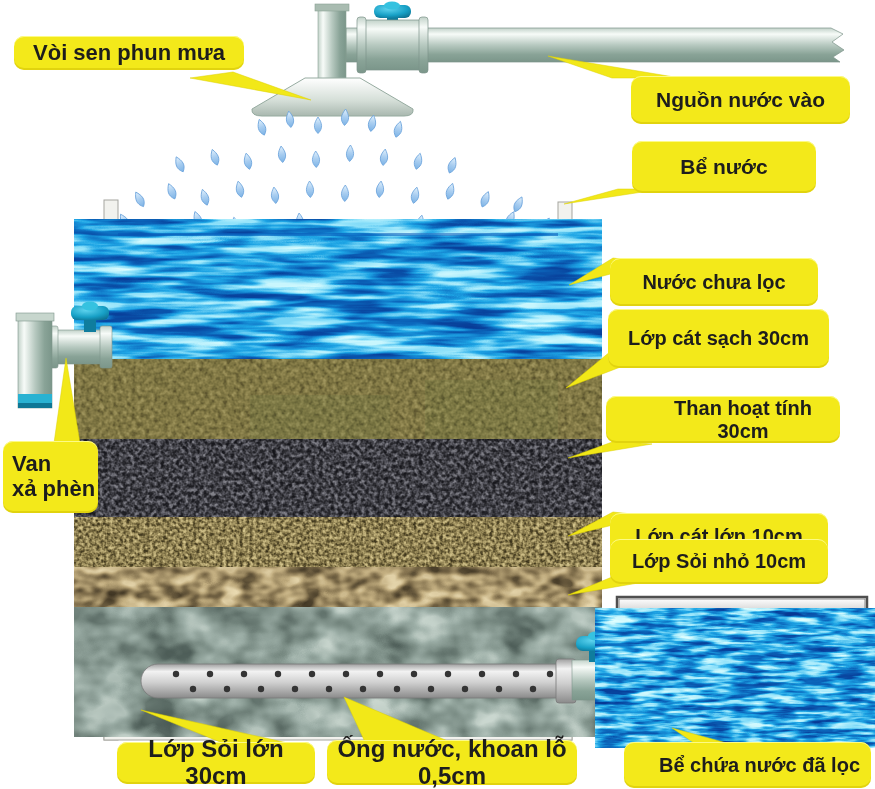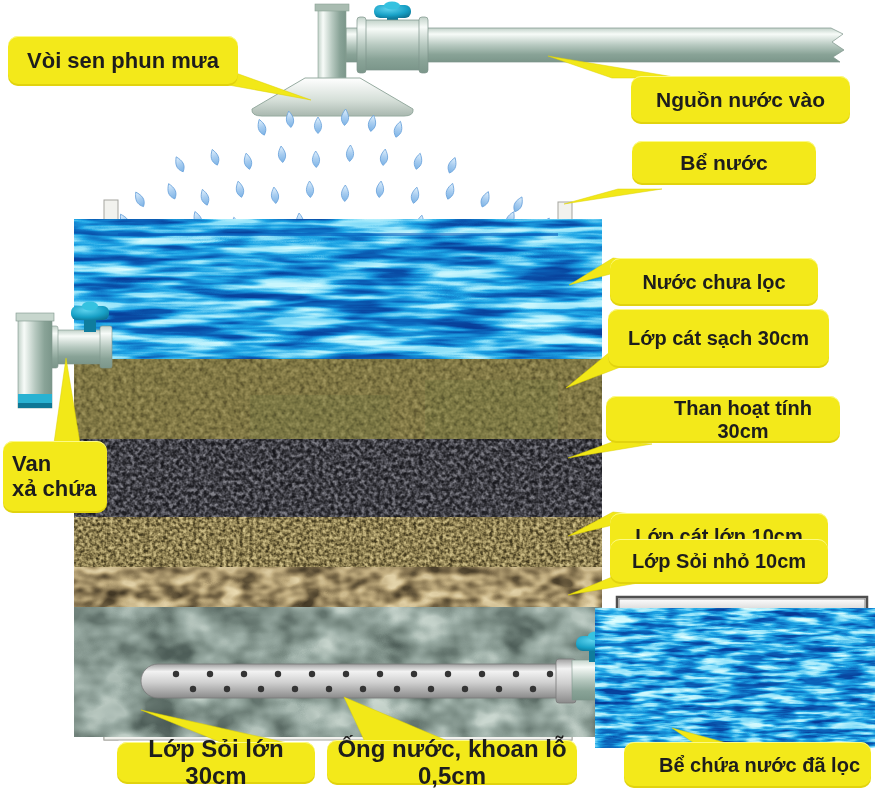--- a/index.html
+++ b/index.html
@@ -319,28 +319,28 @@
     <polygon points="615,441 652,444 568,458"></polygon>
     <polygon points="613,512 650,516 568,536"></polygon>
     <polygon points="612,577 650,581 568,595"></polygon>
     <polygon points="54,443 80,443 66,358"></polygon>
     <polygon points="225,744 292,744 141,710"></polygon>
     <polygon points="365,742 450,742 344,697"></polygon>
     <polygon points="697,745 734,745 672,728"></polygon>
   </g>
 </svg>
 
-  <div class="callout f22" style="left:8px; top:36px; width:230px; height:50px;">Vòi sen phun mưa</div>
+  <div class="callout f22" style="left:14px; top:36px; width:230px; height:34px;">Vòi sen phun mưa</div>
   <div class="callout f21" style="left:606px; top:76px; width:219px; height:48px;">Nguồn nước vào</div>
-  <div class="callout f21" style="left:607px; top:141px; width:184px; height:44px;">Bể nước</div>
+  <div class="callout f21" style="left:607px; top:141px; width:184px; height:52px;">Bể nước</div>
   <div class="callout" style="left:610px; top:216px; width:208px; height:48px;margin-top:42px;">Nước chưa lọc</div>
   <div class="callout" style="left:608px; top:309px; width:221px; height:59px;">Lớp cát sạch 30cm</div>
   <div class="callout" style="left:606px; top:396px; width:234px; height:47px;padding-left:40px;">Than hoạt tính  30cm</div>
   <div class="callout" style="left:610px; top:473px; width:218px; height:46px;margin-top:40px;">Lớp cát lớn 10cm</div>
   <div class="callout" style="left:610px; top:539px; width:218px; height:45px;">Lớp Sỏi nhỏ  10cm</div>
-  <div class="callout two-line" style="left:3px; top:441px; width:104px; height:72px;">
+  <div class="callout two-line" style="left:3px; top:441px; width:95px; height:72px;">
     <span>Van</span>
-    <span>xả chứa</span>
+    <span>xả phèn</span>
   </div>
   <div class="callout f19" style="left:117px; top:742px; width:198px; height:42px;">Lớp Sỏi lớn 30cm</div>
   <div class="callout f19" style="left:327px; top:740px; width:250px; height:45px;">Ống nước, khoan lỗ 0,5cm</div>
   <div class="callout" style="left:624px; top:742px; width:247px; height:46px;padding-left:24px;">Bể chứa nước đã lọc</div>
 </div>
 
 </body></html>

